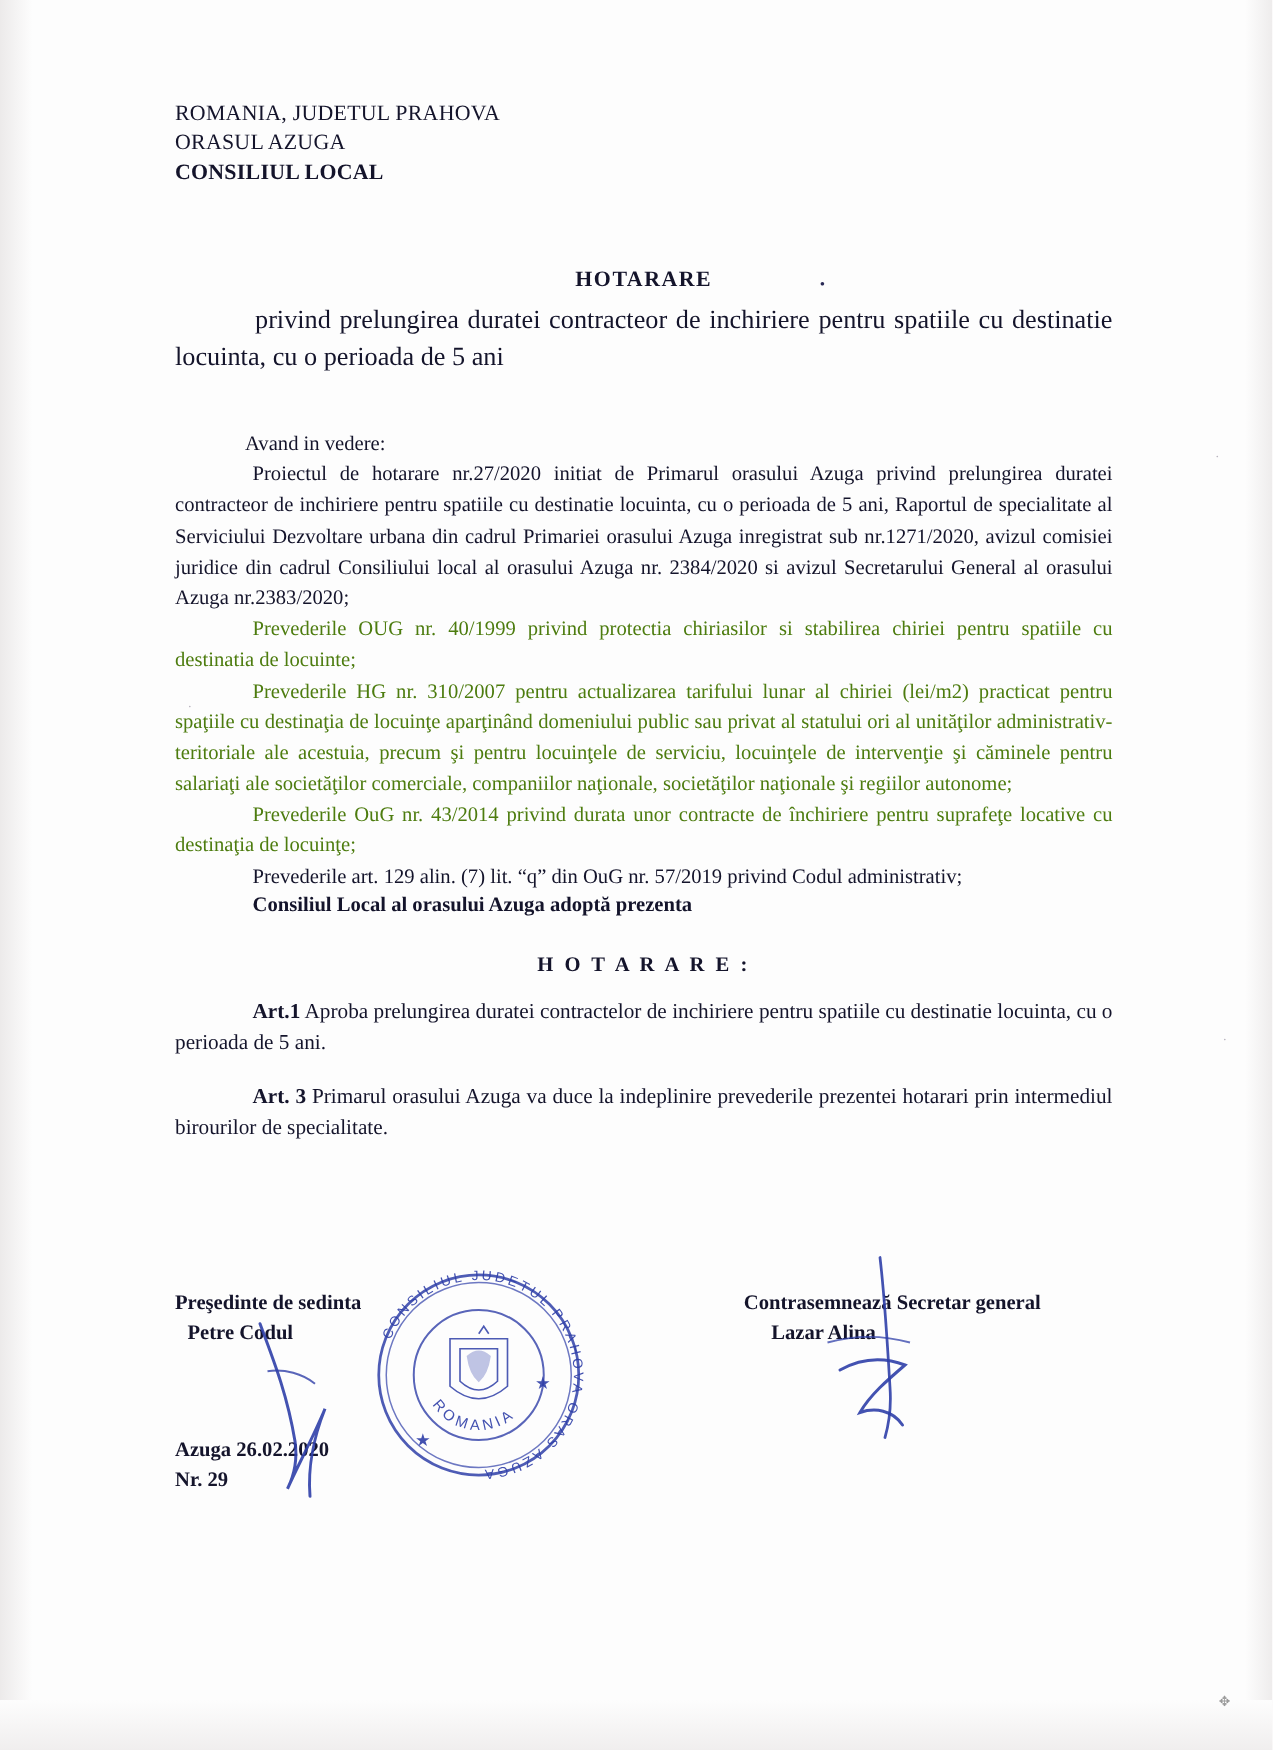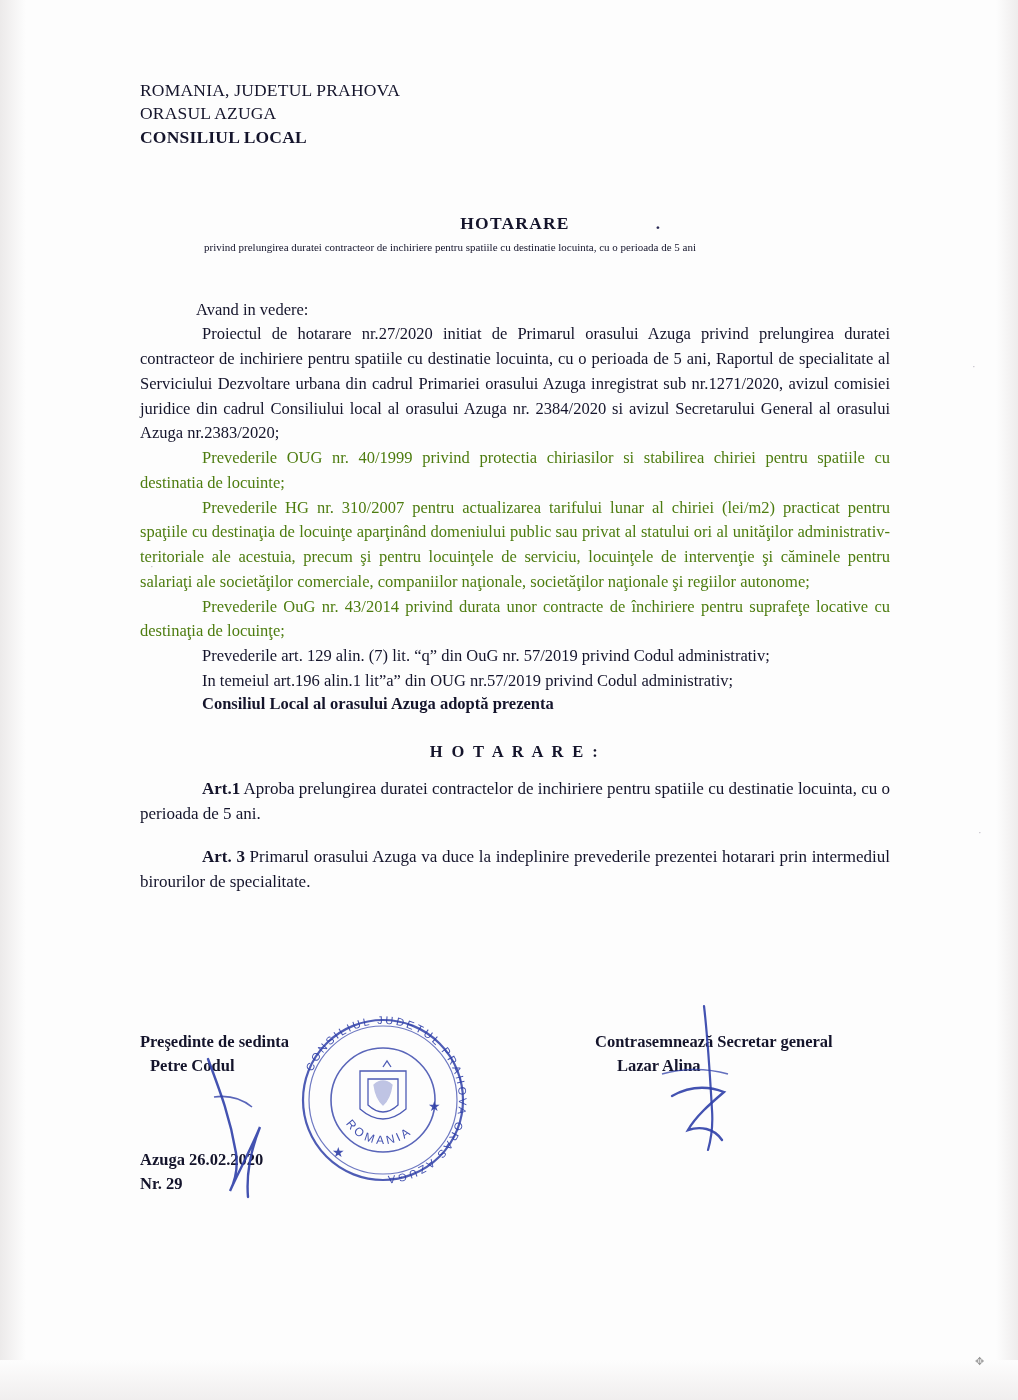--- a/index.html
+++ b/index.html
@@ -66,21 +66,21 @@
   }
   .title-dot {
     position: absolute;
     right: 228px;
     top: 4px;
     font-weight: 700;
     color: #2a2a55;
   }
   .subtitle {
     margin-top: 6px;
-    font-size: 11px;
+    font-size: 21px;
     line-height: 1.45;
     text-align: justify;
     text-indent: 64px;
     text-justify: inter-word;
   }
 
   .body-block {
     margin-top: 42px;
     font-size: 16.5px;
     line-height: 1.5;
@@ -199,21 +199,20 @@
 
     <div class="subtitle">privind prelungirea duratei contracteor de inchiriere pentru spatiile cu destinatie locuinta, cu o perioada de 5 ani</div>
 
     <div class="body-block">
       <p class="para small-indent">Avand in vedere:</p>
       <p class="para">Proiectul de hotarare nr.27/2020 initiat de Primarul orasului Azuga privind prelungirea duratei contracteor de inchiriere pentru spatiile cu destinatie locuinta, cu o perioada de 5 ani, Raportul de specialitate al Serviciului Dezvoltare urbana din cadrul Primariei orasului Azuga inregistrat sub nr.1271/2020, avizul comisiei juridice din cadrul Consiliului local al orasului Azuga nr. 2384/2020 si avizul Secretarului General al orasului Azuga nr.2383/2020;</p>
       <p class="para faded">Prevederile OUG nr. 40/1999 privind protectia chiriasilor si stabilirea chiriei pentru spatiile cu destinatia de locuinte;</p>
       <p class="para faded">Prevederile HG nr. 310/2007 pentru actualizarea tarifului lunar al chiriei (lei/m2) practicat pentru spaţiile cu destinaţia de locuinţe aparţinând domeniului public sau privat al statului ori al unităţilor administrativ-teritoriale ale acestuia, precum şi pentru locuinţele de serviciu, locuinţele de intervenţie şi căminele pentru salariaţi ale societăţilor comerciale, companiilor naţionale, societăţilor naţionale şi regiilor autonome;</p>
       <p class="para faded">Prevederile OuG nr. 43/2014 privind durata unor contracte de închiriere pentru suprafeţe locative cu destinaţia de locuinţe;</p>
       <p class="para">Prevederile art. 129 alin. (7) lit. “q” din OuG nr. 57/2019 privind Codul administrativ;</p>
-      <p class="para">In temeiul art.196 alin.1 lit”a” din OUG nr.57/2019 privind Codul administrativ;</p>
     </div>
 
     <div class="decl">Consiliul Local al orasului Azuga adoptă prezenta</div>
 
     <div class="center-bold hot2">H O T A R A R E :</div>
 
     <p class="art">
       <b>Art.1</b><span> Aproba prelungirea duratei contractelor de inchiriere pentru spatiile cu destinatie locuinta, cu o perioada de 5 ani.</span>
     </p>
 

